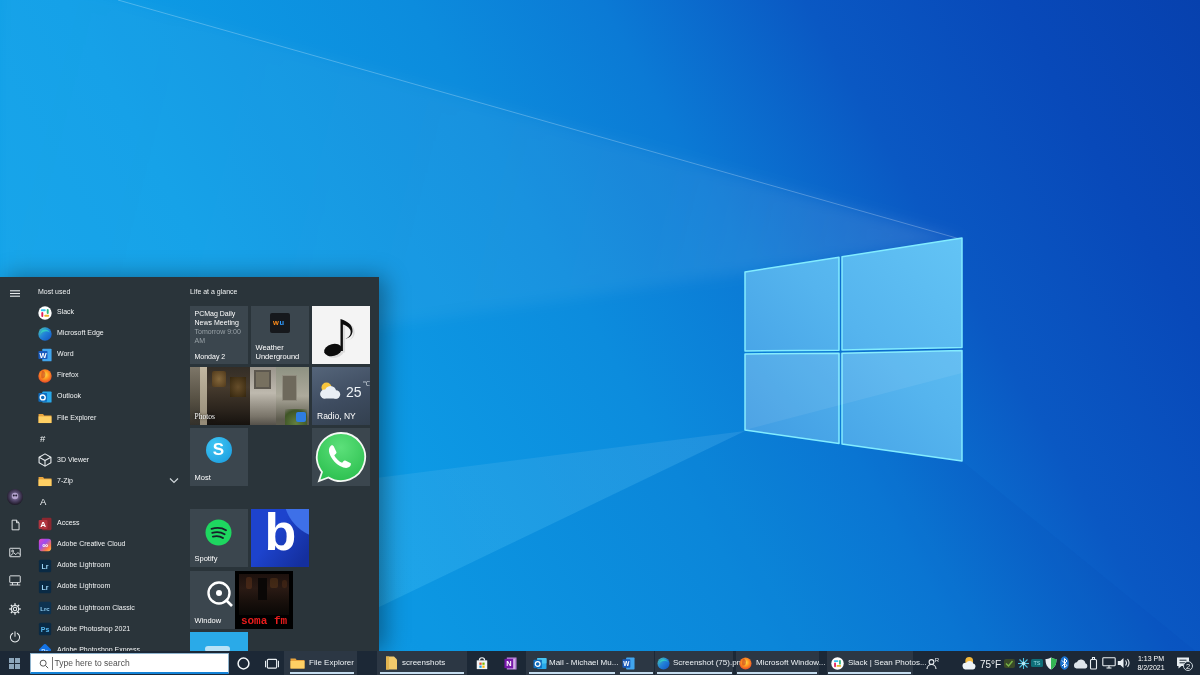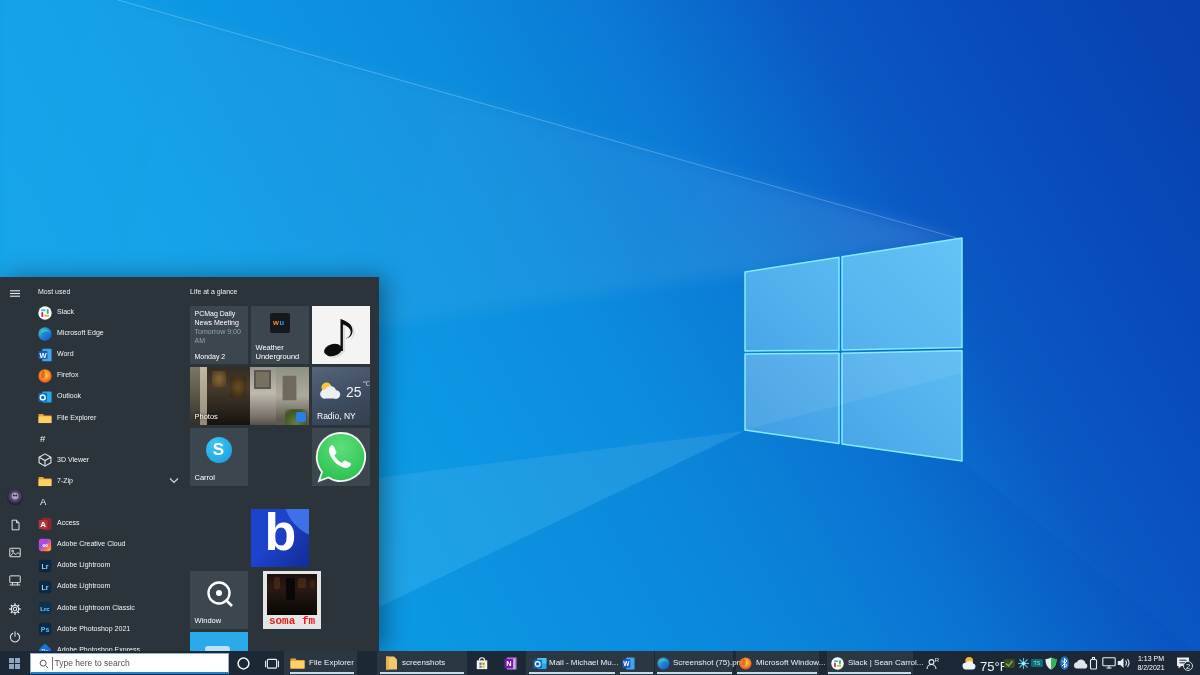--- a/index.html
+++ b/index.html
@@ -316,63 +316,74 @@
       <div class="abs" style="left:10px;top:0;width:7px;height:58px;background:linear-gradient(180deg,#c3b7a0,#948a76);"></div>
       <div class="abs" style="left:17px;top:0;width:43px;height:58px;background:linear-gradient(180deg,#332d26,#453a2d 35%,#2a231c 75%,#16120e);"></div>
       <div class="abs" style="left:22px;top:4px;width:14px;height:16px;background:radial-gradient(#96743f,#543a17);border-radius:2px;opacity:0.8;"></div>
       <div class="abs" style="left:40px;top:10px;width:16px;height:20px;background:radial-gradient(#6e5229,#342408);opacity:0.8;"></div>
       <div class="abs" style="left:60px;top:0;width:26px;height:58px;background:linear-gradient(180deg,#9a958c,#beb9ae 45%,#7a756a 85%,#55514a);"></div>
       <div class="abs" style="left:64px;top:3px;width:17px;height:19px;background:#77705f;border:2px solid #5c574e;"></div>
       <div class="abs" style="left:86px;top:0;width:33px;height:58px;background:linear-gradient(180deg,#8e9282,#adaa9c 50%,#5d5b4e 90%);"></div>
       <div class="abs" style="left:92px;top:8px;width:15px;height:26px;background:#6e695c;border:1.5px solid #8f8b7e;"></div>
       <div class="abs" style="left:95px;top:42px;width:22px;height:16px;background:radial-gradient(circle at 50% 90%,#637f3f,#3f5526 70%,rgba(0,0,0,0));"></div>
       <div class="abs" style="right:3px;bottom:3px;width:10px;height:10px;background:#2f7de0;border-radius:2px;"></div>
-      <div class="tlab" style="text-shadow:0 0 3px #000;">Photos</div>
+      <div class="tlab" style="text-shadow:0 0 3px #000;font-family:Liberation Serif, serif;">Photos</div>
     </div>
     <div class="tile" style="left:312px;top:89.5px;width:58px;height:58px;background:linear-gradient(160deg,#55657a,#3e4c60 55%,#33404f);">
       <svg class="abs" style="left:5px;top:14px" width="27" height="20" viewBox="0 0 27 20">
         <circle cx="9.5" cy="6.5" r="5" fill="#f8c63d"></circle>
         <circle cx="7.5" cy="13" r="4.4" fill="#e9eff5"></circle>
         <circle cx="13.5" cy="10.5" r="5.6" fill="#e9eff5"></circle>
         <circle cx="19" cy="13.5" r="4.2" fill="#e9eff5"></circle>
         <rect x="4.5" y="13" width="17" height="4.6" rx="2.3" fill="#e9eff5"></rect>
       </svg>
       <div style="position:absolute;left:34px;top:17px;font-size:14px;color:#eef3f7;">25</div>
       <div style="position:absolute;left:51px;top:12px;font-size:7px;color:#cdd6de;">℃</div>
       <div class="tlab" style="font-size:8.5px;">Radio, NY</div>
     </div>
     <div class="tile" style="left:189.5px;top:151px;width:58px;height:58px;">
       <div style="position:absolute;left:16px;top:9px;width:26px;height:26px;border-radius:50%;background:radial-gradient(circle at 35% 30%,#3fc6f4,#1899dd);"></div>
       <div style="position:absolute;left:16px;top:9px;width:26px;height:26px;text-align:center;font-size:17px;font-weight:bold;color:#fff;line-height:26px;">S</div>
-      <div class="tlab">Carrol</div>
+      <div class="tlab">Most</div>
     </div>
     <div class="tile" style="left:312px;top:151px;width:58px;height:58px;">
       <svg class="abs" style="left:3px;top:3px" width="52" height="52" viewBox="0 0 52 52">
         <defs>
             <radialGradient id="wag" cx="0.5" cy="0.3" r="0.9">
               <stop offset="0" stop-color="#5ce07a"></stop>
               <stop offset="1" stop-color="#21b845"></stop>
             </radialGradient>
           </defs>
         <path d="M26 2 a24 24 0 1 1 -12.5 44.4 L4 50 L7 41 A24 24 0 0 1 26 2" fill="url(#wag)" stroke="#f4f8f4" stroke-width="1.8"></path>
         <path d="M17 14 c-2 1-3.5 3.5-3 6.5 c0.8 5 5.5 11.5 11 14.5 c4 2.2 7.5 2.5 9.5 0.8 c1.3-1.1 1.6-2.8 1.3-3.6 l-5.5-2.6 c-0.8-0.3-1.4 0-1.9 0.6 l-1.3 1.6 c-2.6-1-6.7-4.8-7.8-7.6 l1.6-1.5 c0.6-0.6 0.8-1.2 0.4-2 l-2.6-5.4 c-0.5-0.6-1.1-0.9-1.7-1.3" fill="#fff"></path>
       </svg>
     </div>
+    <div class="tile" style="left:189.5px;top:232px;width:58px;height:58px;">
+      <svg class="abs" style="left:15px;top:10px" width="27" height="27" viewBox="0 0 27 27">
+        <circle cx="13.5" cy="13.5" r="13" fill="#1ed760"></circle>
+        <g stroke="#17202a" stroke-width="1.9" fill="none" stroke-linecap="round">
+          <path d="M6.5 9.8 C11.5 8.4 17.5 9 21 11.2"></path>
+            <path d="M7.2 13.8 C11.5 12.7 16.5 13.3 19.6 15.3"></path>
+            <path d="M7.9 17.6 C11.3 16.7 15.3 17.2 18 19"></path>
+        </g>
+      </svg>
+      <div class="tlab">Spotify</div>
+    </div>
     <div class="tile" style="left:250.5px;top:232px;width:58px;height:58px;background:radial-gradient(circle 44px at 76px -14px,#3e70e8 0 43px,rgba(0,0,0,0) 44px),linear-gradient(125deg,#1d43cd 40%,#142f9e 90%);">
       <div style="position:absolute;left:14px;top:-7px;font-size:52px;font-weight:bold;color:#fff;">b</div>
     </div>
     <div class="tile" style="left:189.5px;top:293.5px;width:58px;height:58px;">
       <svg class="abs" style="left:16px;top:9px" width="28" height="28" viewBox="0 0 28 28">
         <circle cx="13" cy="13" r="10.5" fill="none" stroke="#fff" stroke-width="2.4"></circle>
         <circle cx="13" cy="13" r="3" fill="#fff"></circle>
         <line x1="19.5" y1="19.5" x2="26" y2="26" stroke="#fff" stroke-width="2.6"></line>
       </svg>
       <div class="tlab">Window</div>
     </div>
-    <div class="tile" style="left:263px;top:293.5px;width:58px;height:58px;background:#e5e5e5;">
+    <div class="tile" style="left:235px;top:293.5px;width:58px;height:58px;background:#000000;">
       <div class="abs" style="left:4px;top:3px;width:50px;height:41px;background:linear-gradient(180deg,#1d110d 0%,#2a1a14 35%,#170f0b 70%,#0a0806);">
         <div class="abs" style="left:7px;top:3px;width:6px;height:12px;background:#7a4220;opacity:0.35;border-radius:2px;"></div>
         <div class="abs" style="left:31px;top:4px;width:8px;height:10px;background:#82501f;opacity:0.3;border-radius:2px;"></div>
         <div class="abs" style="left:19px;top:4px;width:9px;height:22px;background:#0a0706;"></div>
         <div class="abs" style="left:43px;top:6px;width:5px;height:8px;background:#6e3a1c;opacity:0.3;border-radius:2px;"></div>
       </div>
       <div style="position:absolute;left:0;bottom:2px;width:58px;text-align:center;font-size:11px;font-weight:bold;color:#e81c1c;font-family:'Liberation Mono',monospace;">soma fm</div>
     </div>
     <div class="tile" style="left:189.5px;top:354.5px;width:58px;height:19.5px;background:#2aaae8;">
       <div class="abs" style="left:15px;top:14.5px;width:25px;height:6px;background:#b9e2f6;border-radius:3px;"></div>
@@ -489,39 +500,39 @@
     <div class="ul" style="left:737px;width:80px;"></div>
 
     <div class="abs" style="left:827px;top:0;width:86px;height:24px;background:rgba(255,255,255,0.07);"></div>
     <svg class="abs" style="left:831px;top:5.5px" width="13" height="13" viewBox="0 0 14 14">
         <circle cx="7" cy="7" r="6.7" fill="#fff"></circle>
         <rect x="3" y="3.4" width="5" height="1.9" rx="0.95" fill="#36c5f0"></rect>
         <rect x="8.7" y="3.2" width="1.9" height="5" rx="0.95" fill="#2eb67d"></rect>
         <rect x="6" y="8.7" width="5" height="1.9" rx="0.95" fill="#ecb22e"></rect>
         <rect x="3.4" y="6" width="1.9" height="5" rx="0.95" fill="#e01e5a"></rect>
       </svg>
-    <div class="blab" style="left:848px;">Slack | Sean Carrol...</div>
+    <div class="blab" style="left:848px;">Slack | Sean Photos...</div>
     <div class="ul" style="left:828px;width:83px;"></div>
 
     <svg class="abs" style="left:926px;top:6px" width="14" height="13" viewBox="0 0 14 13">
         <g fill="none" stroke="#e9eef2" stroke-width="1.1">
           <circle cx="5.5" cy="5" r="2.4"></circle>
           <path d="M1 12 a4.5 4.5 0 0 1 9 0"></path>
         </g>
         <text x="11" y="5" font-size="6" fill="#e9eef2" text-anchor="middle" font-family="Liberation Sans,sans-serif">R</text>
       </svg>
 
     <svg class="abs" style="left:961px;top:5px" width="15" height="14" viewBox="0 0 15 14">
         <circle cx="8.2" cy="5" r="3.9" fill="#f3b93c"></circle>
         <circle cx="4.6" cy="9.8" r="3.1" fill="#eef3f7"></circle>
         <circle cx="8.6" cy="8.8" r="3.7" fill="#eef3f7"></circle>
         <circle cx="11.6" cy="10.3" r="2.8" fill="#eef3f7"></circle>
         <rect x="2.2" y="9.8" width="11.8" height="3.6" rx="1.8" fill="#eef3f7"></rect>
       </svg>
-    <div class="blab" style="left:980px;font-size:13px;top:7.5px;">75°F</div>
+    <div class="blab" style="left:980px;font-size:10px;top:7.5px;">75°F</div>
 
     <svg class="abs" style="left:1004px;top:8px" width="11" height="9" viewBox="0 0 11 9">
         <rect x="0" y="0" width="11" height="9" rx="2" fill="#3a4a28"></rect>
         <path d="M2 4.5 l2.5 2.5 4-5" stroke="#7ab648" stroke-width="1.4" fill="none"></path>
       </svg>
     <svg class="abs" style="left:1018px;top:7px" width="11" height="11" viewBox="0 0 11 11">
         <g stroke="#4ec3e0" stroke-width="1.1">
           <line x1="5.5" y1="0" x2="5.5" y2="11"></line>
           <line x1="0" y1="5.5" x2="11" y2="5.5"></line>
           <line x1="1.5" y1="1.5" x2="9.5" y2="9.5"></line>

